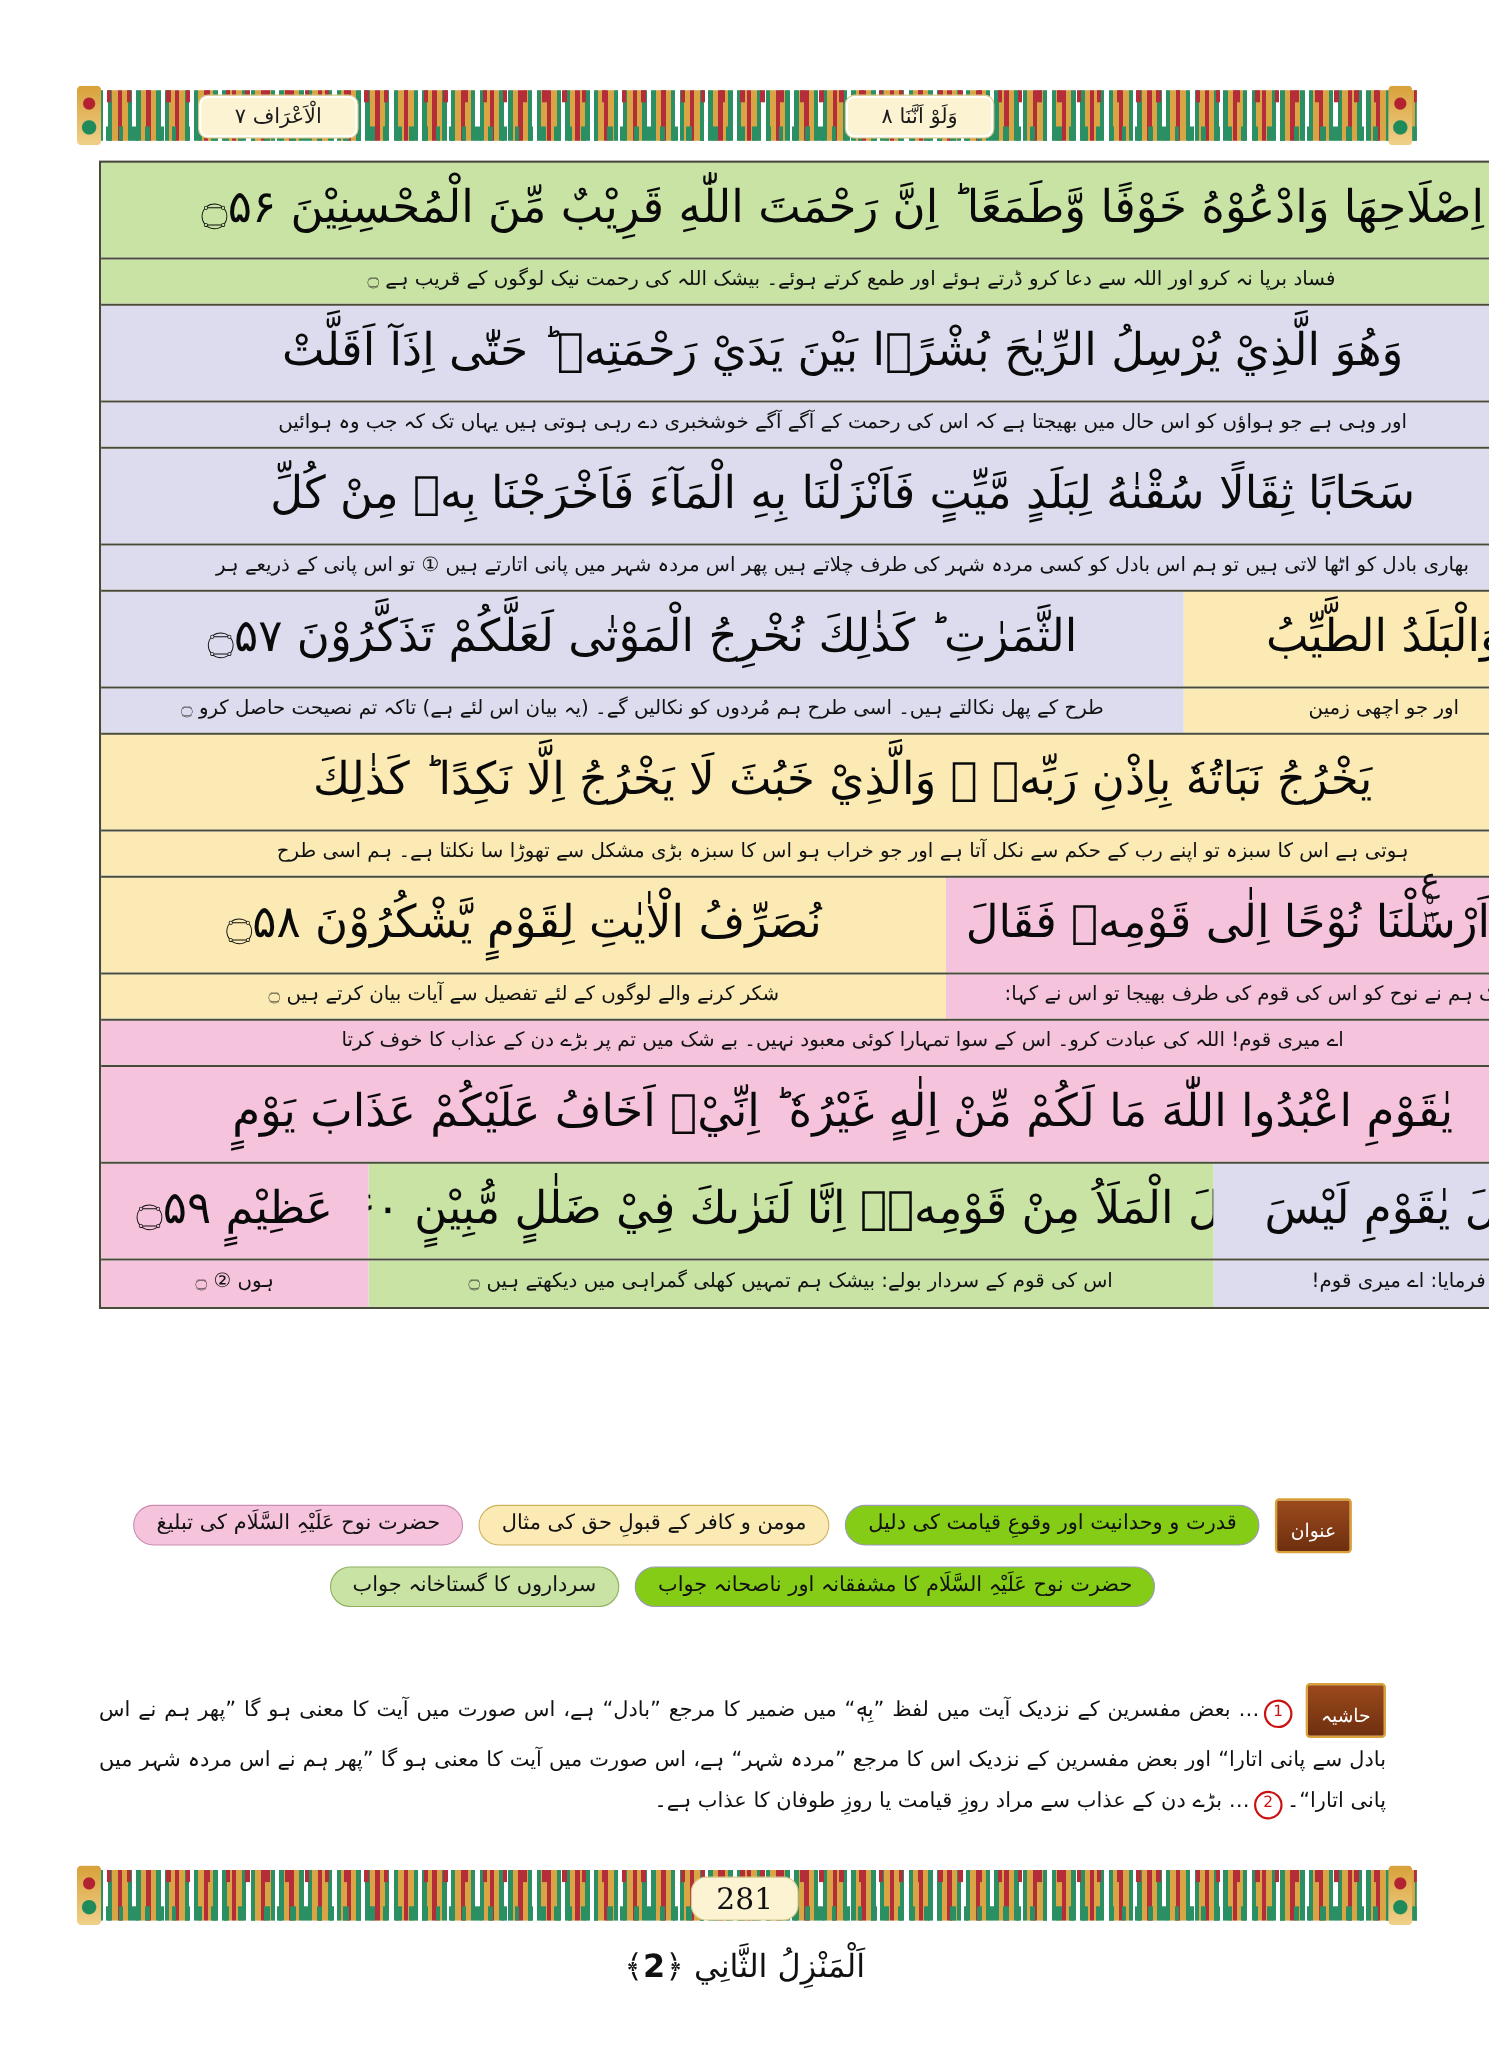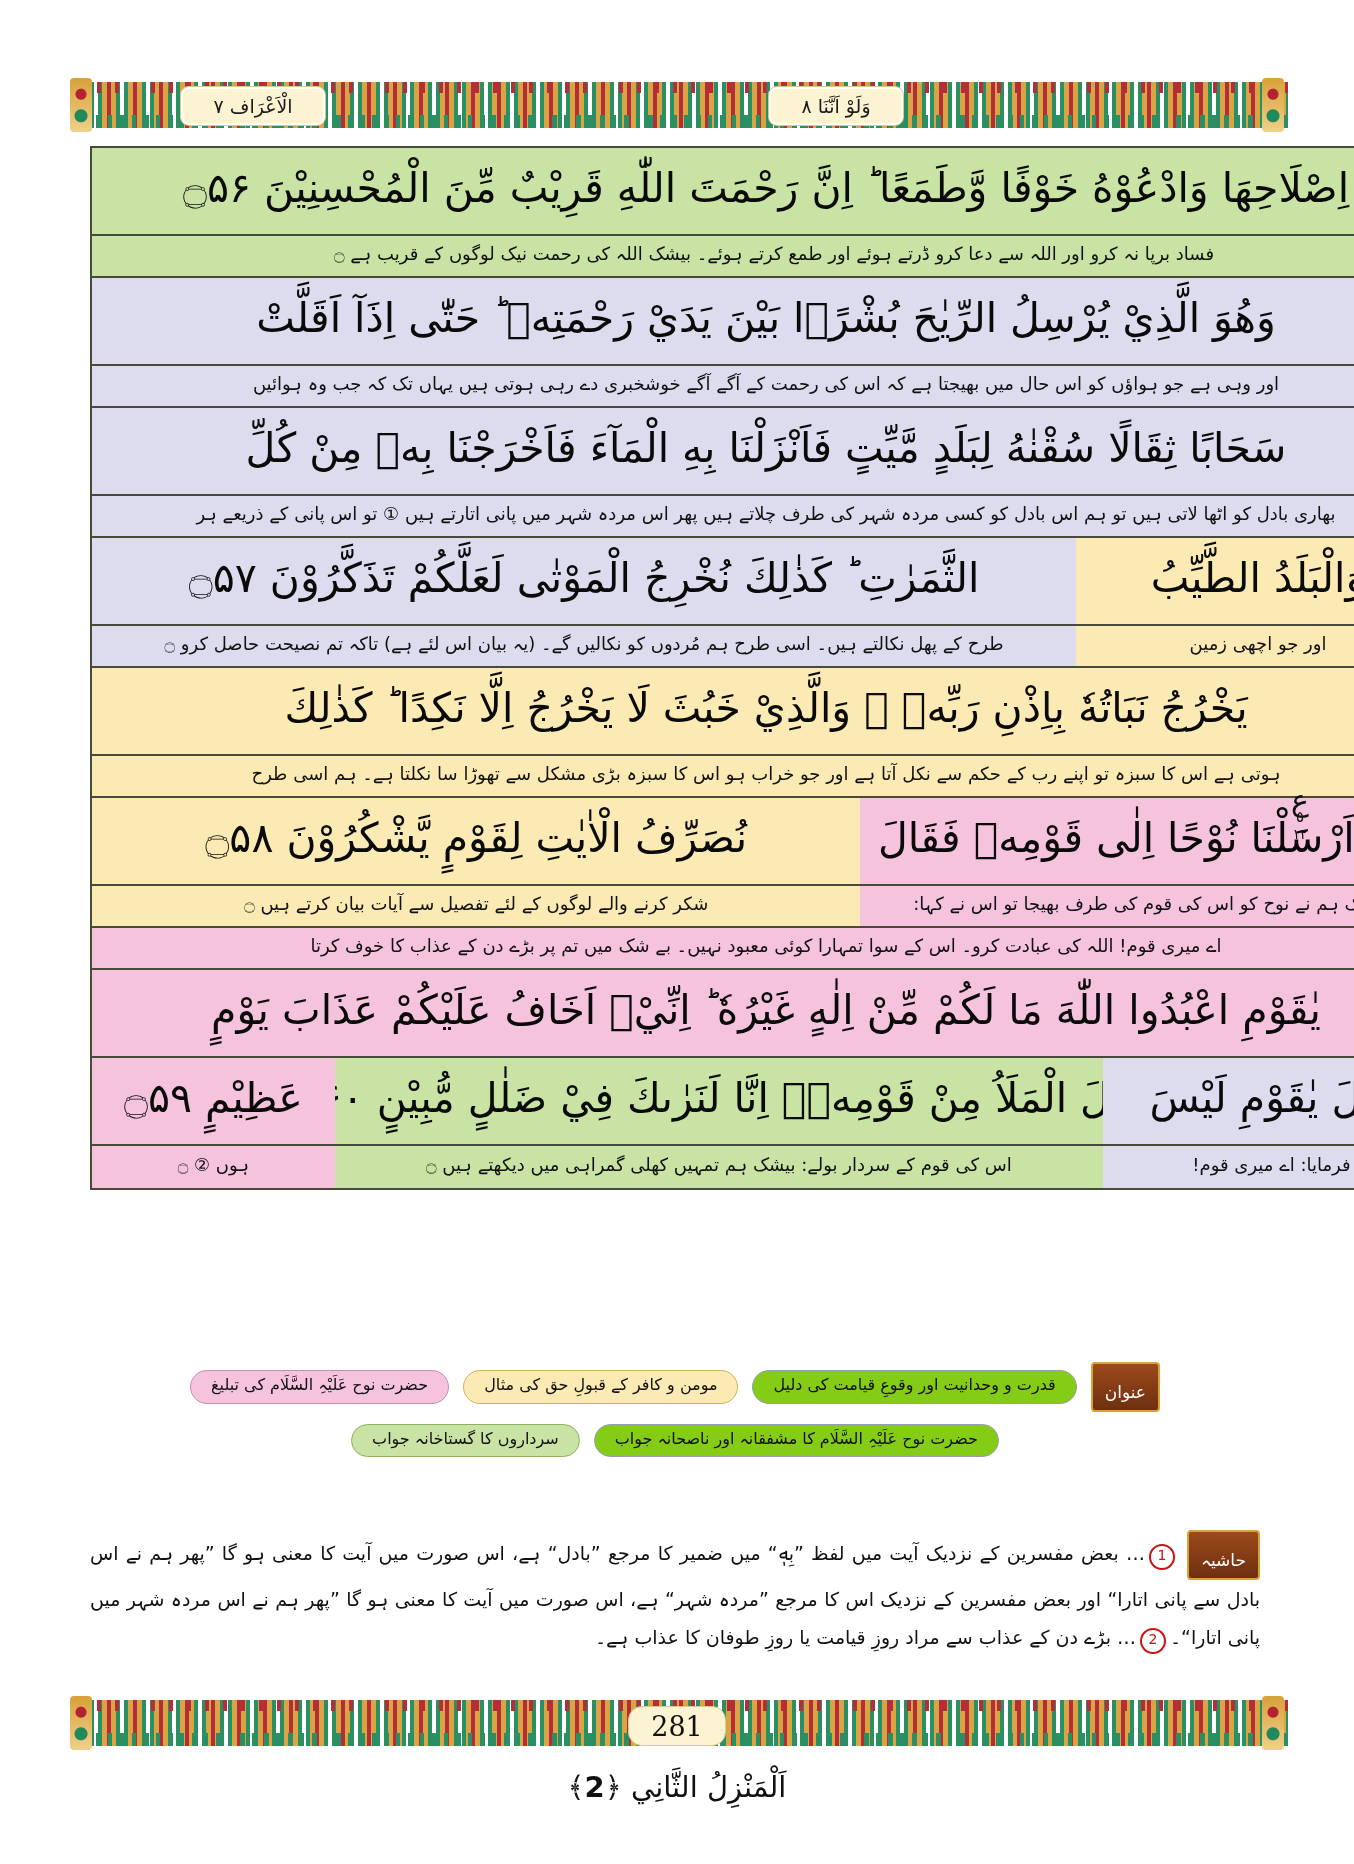--- a/index.html
+++ b/index.html
@@ -183,21 +183,21 @@
     direction: rtl;
     align-items: center;
     justify-content: center;
     gap: 14px;
     margin-bottom: 12px;
   }
   .badge {
     border-radius: 22px;
     padding: 5px 20px 9px 20px;
     font-family: "DejaVu Sans", "Liberation Sans", sans-serif;
-    font-size: 16px;
+    font-size: 19px;
     color: #111;
     direction: rtl;
     white-space: nowrap;
     line-height: 1.1;
   }
   .b-lav   { background: #84cc16; border: 1px solid #9a9ab8; }
   .b-yel   { background: #fbeab3; border: 1px solid #cdb25c; }
   .b-pink  { background: #f6c3dd; border: 1px solid #c98db0; }
   .b-green { background: #c9e3a4; border: 1px solid #8fb15f; }
 

